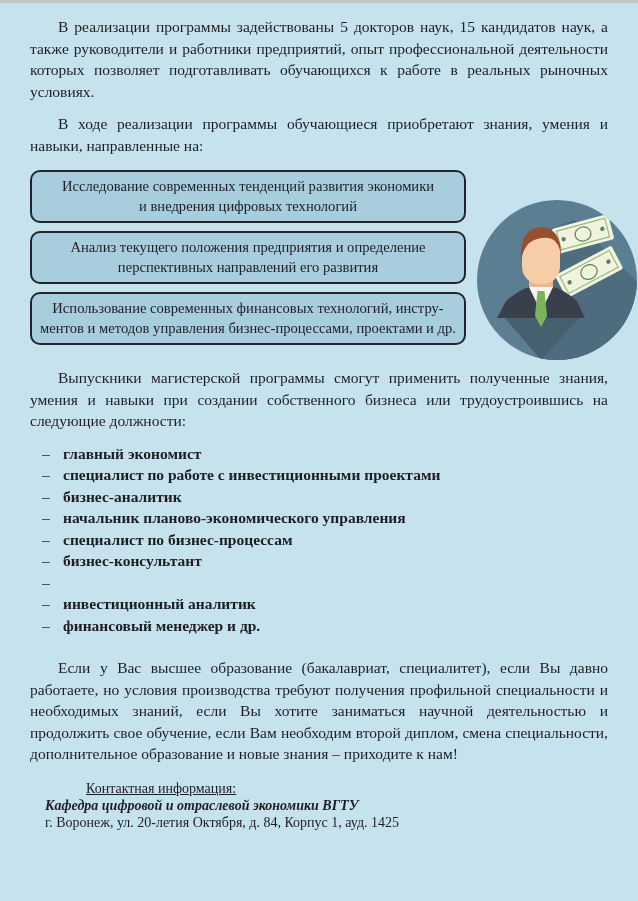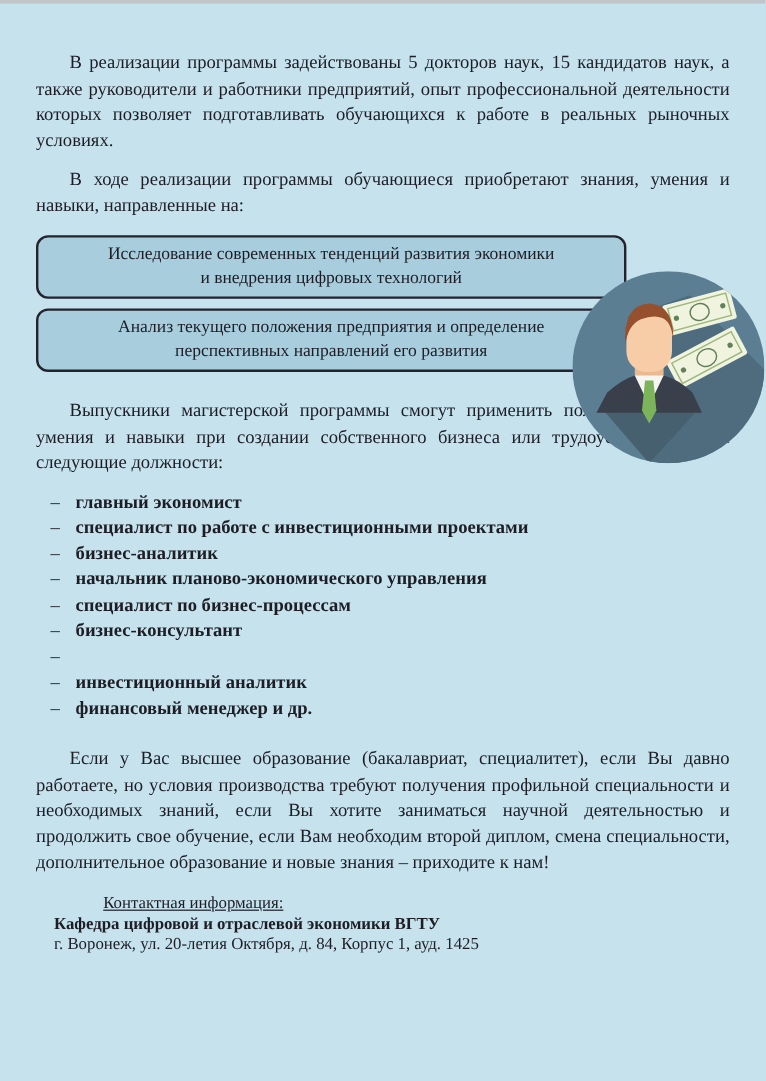--- a/index.html
+++ b/index.html
@@ -10,57 +10,59 @@
     color:var(--text,#1d1d26);
     position:relative;overflow:hidden;
   }
   .top-edge{height:3px;background:var(--top-edge,#c1c5c9);}
   .content{padding:0 30px;position:relative;}
   .para{
     text-align:justify;text-indent:28px;
     font-size:15.5px;line-height:21.5px;
     margin:0 0 11px 0;
   }
-  .para.first{margin-top:39px;}
+  .para.first{margin-top:13px;}
   .skills-area{position:relative;margin-top:14px;}
   .skill-box{
-    width:492px;box-sizing:border-box;
+    width:436px;box-sizing:border-box;
     background:var(--box-bg,#a8cddd);
     border:2px solid var(--box-border,#23232e);
     border-radius:10px;
     text-align:center;white-space:pre-line;
     font-size:14.6px;line-height:19.5px;
     padding:5px 6px;margin-bottom:8px;
   }
   .illustration{position:absolute;left:447px;top:30px;width:160px;height:160px;}
   .grad-intro{margin-top:22px;}
   .positions{margin:0 0 0 12px;}
   .pos-item{display:flex;font-size:15.5px;line-height:21.5px;}
   .pos-item .dash{width:21px;flex:0 0 21px;font-weight:normal;}
   .pos-item .pos-label{font-weight:bold;}
   .invitation{margin-top:21px;}
   .contact{margin:15px 0 0 15px;font-size:14px;line-height:17px;}
   .contact-heading{font-weight:normal;text-decoration:underline;margin-left:41px;}
-  .contact-dept{font-weight:bold;}
+  .contact-dept{font-weight:bold;font-style:italic;}
 </style>
 </head>
 <body>
 
 <div class="top-edge"></div>
 
 <div class="content">
 
   <p class="para first">В реализации программы задействованы 5 докторов наук, 15 кандидатов наук, а также руководители и работники предприятий, опыт профессиональной деятельности которых позволяет подготавливать обучающихся к работе в реальных рыночных условиях.</p>
   <p class="para">В ходе реализации программы обучающиеся приобретают знания, умения и навыки, направленные на:</p>
 
   <div class="skills-area">
     <div class="skill-box">Исследование современных тенденций развития экономики
 и внедрения цифровых технологий</div>
     <div class="skill-box">Анализ текущего положения предприятия и определение
 перспективных направлений его развития</div>
+    <div class="skill-box">Использование современных финансовых технологий, инстру-
+ментов и методов управления бизнес-процессами, проектами и др.</div>
 
     <div class="illustration">
       <svg width="160" height="160" viewBox="0 0 160 160">
         <defs>
           <clipPath id="circ">
               <circle cx="80" cy="80" r="80"></circle>
             </clipPath>
         </defs>
         <circle cx="80" cy="80" r="80" fill="var(--ill-circle)"></circle>
         <g clip-path="url(#circ)">

